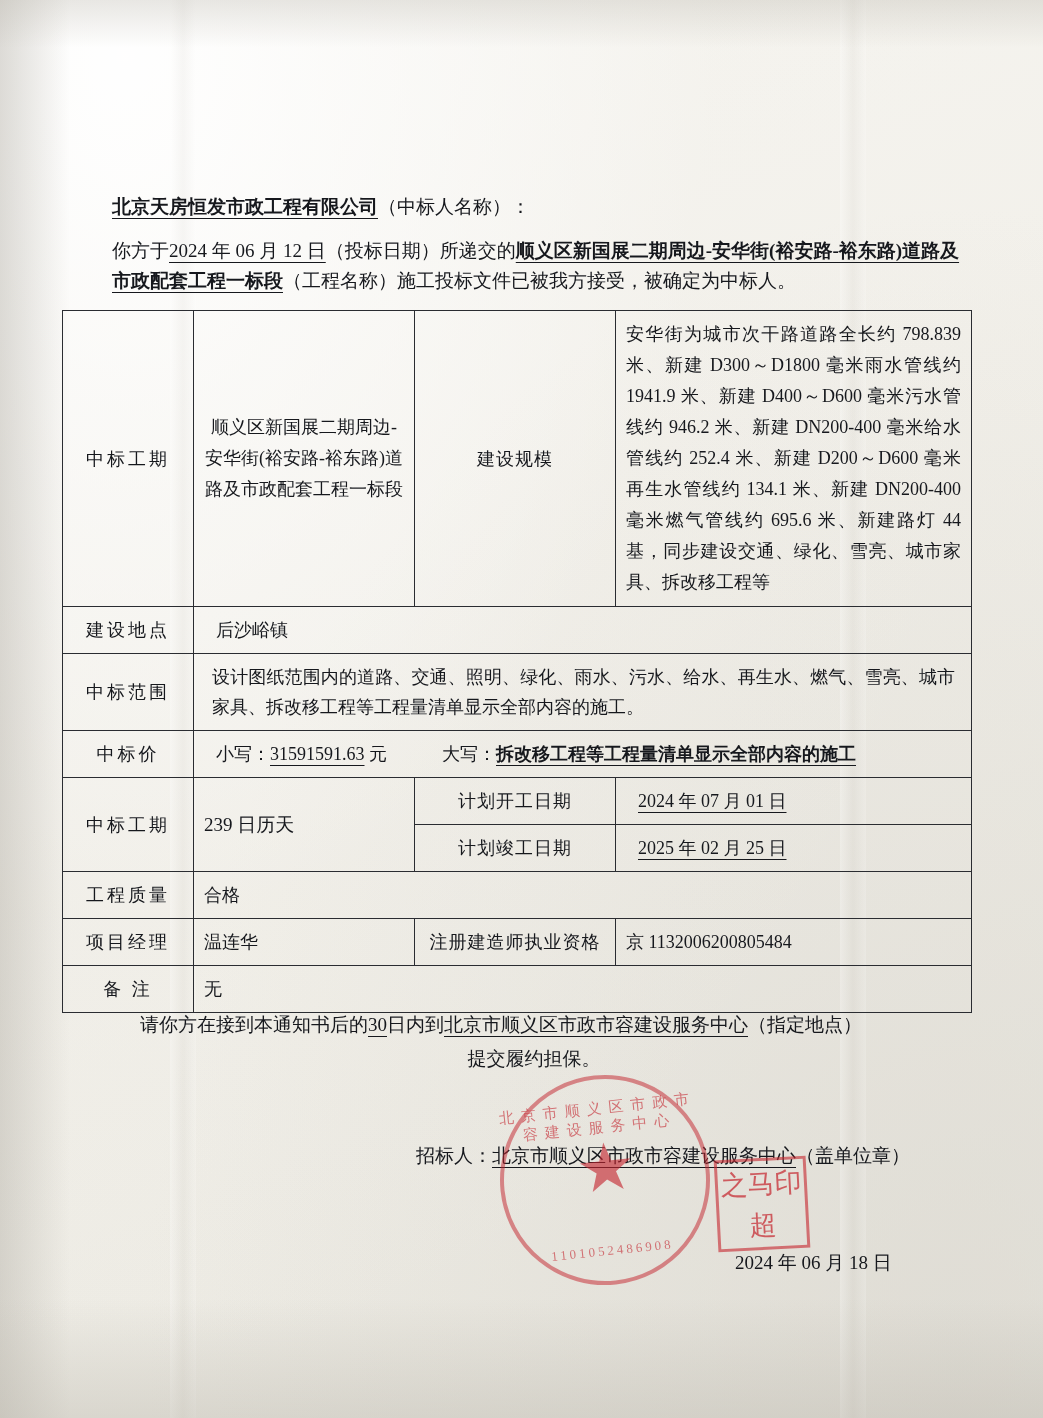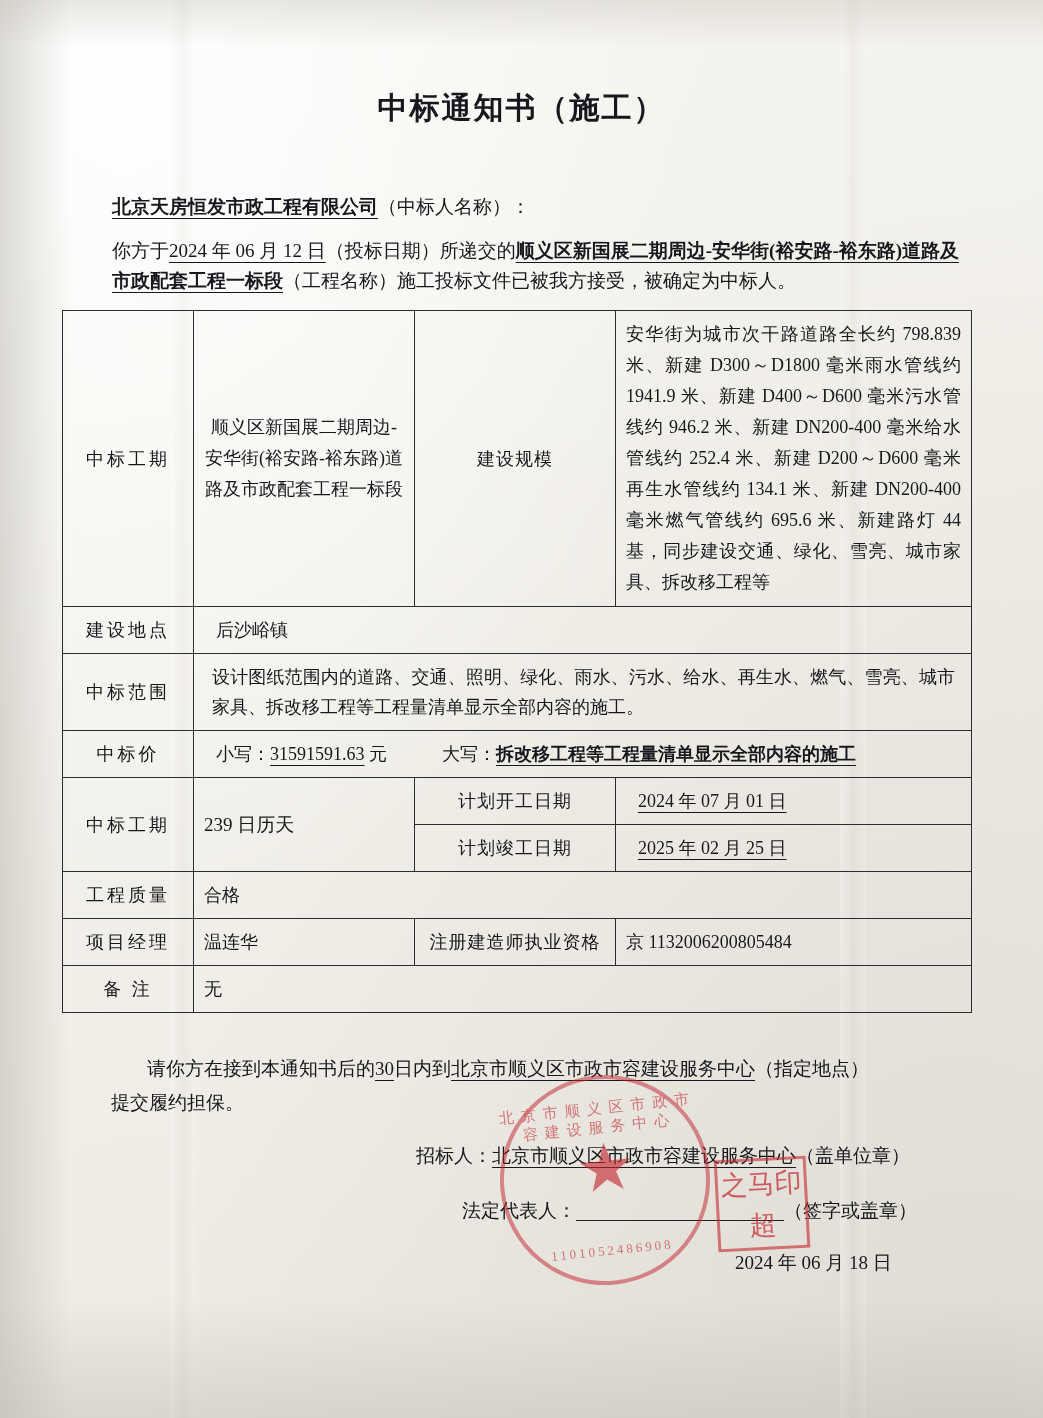--- a/index.html
+++ b/index.html
@@ -124,21 +124,21 @@
     text-align: center;
   }
 
   .dates .dcell { padding-left: 22px; }
 
   .tail {
     position: absolute;
     font-size: 19px;
     line-height: 34px;
   }
-  .tail1 { top: 1008px; left: 111px; width: 860px; margin-top: 44px; }
+  .tail1 { top: 1008px; left: 104px; width: 860px; }
   .tail1 .t-ind { display: block; text-indent: 36px; }
 
   .sign-1 {
     position: absolute;
     top: 1143px;
     left: 416px;
     font-size: 19px;
   }
   .sign-2 {
     position: absolute;
@@ -223,21 +223,20 @@
 
 <div class="paper"></div>
 <div class="fold" style="left:170px;"></div>
 <div class="fold" style="left:840px;"></div>
 <div class="shade-left"></div>
 <div class="shade-top"></div>
 <div class="shade-bottom"></div>
 
 <div class="content">
 
-  <div class="doc-title">中标通知书（施工）</div>
 
   <div class="para line1">
     <span class="u bold">北京天房恒发市政工程有限公司</span><span>（中标人名称）：</span>
   </div>
 
   <div class="para line2">
     <span>你方于</span><span class="u">2024 年 06 月 12 日</span><span>（投标日期）所递交的</span><span class="u bold">顺义区新国展二期周边-安华街(裕安路-裕东路)道路及市政配套工程一标段</span><span>（工程名称）施工投标文件已被我方接受，被确定为中标人。</span>
   </div>
 
   <table class="main">
@@ -289,30 +288,27 @@
         <td class="lbl">备  注</td>
         <td colspan="3" class="c">无</td>
       </tr>
     </tbody>
   </table>
 
   <div class="tail tail1">
     <span class="t-ind">
       <span>请你方在接到本通知书后的</span><span class="u-inline">30</span><span>日内到</span><span class="u-inline">北京市顺义区市政市容建设服务中心</span><span>（指定地点）</span>
     </span>
-    <span style="display:block;">提交履约担保。</span>
+    <span style="display:block;text-align:center;">提交履约担保。</span>
   </div>
 
   <div class="sign-1">
     <span>招标人：</span><span class="u-inline">北京市顺义区市政市容建设服务中心</span><span>（盖单位章）</span>
   </div>
 
-  <div class="sign-2">
-    <span>法定代表人：</span><span class="blankline" style="width:208px;"></span><span>（签字或盖章）</span>
-  </div>
 
   <div class="sign-date">2024 年 06 月 18 日</div>
 
   <div class="stamp">
     <div class="txt-top">北京市顺义区市政市容建设服务中心</div>
     <div class="star">★</div>
     <div class="num">1101052486908</div>
   </div>
 
   <div class="stamp-sq">之马印超</div>

